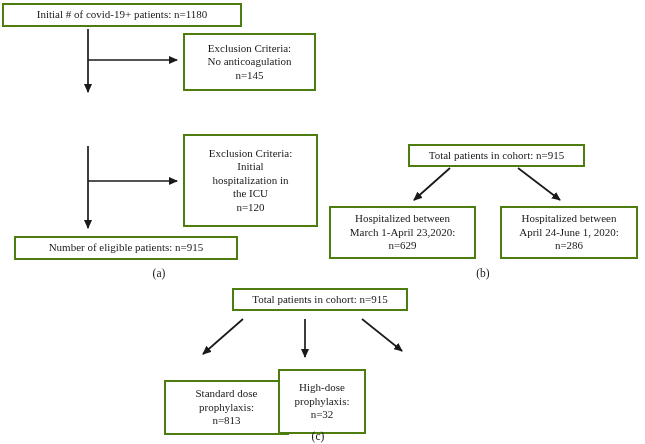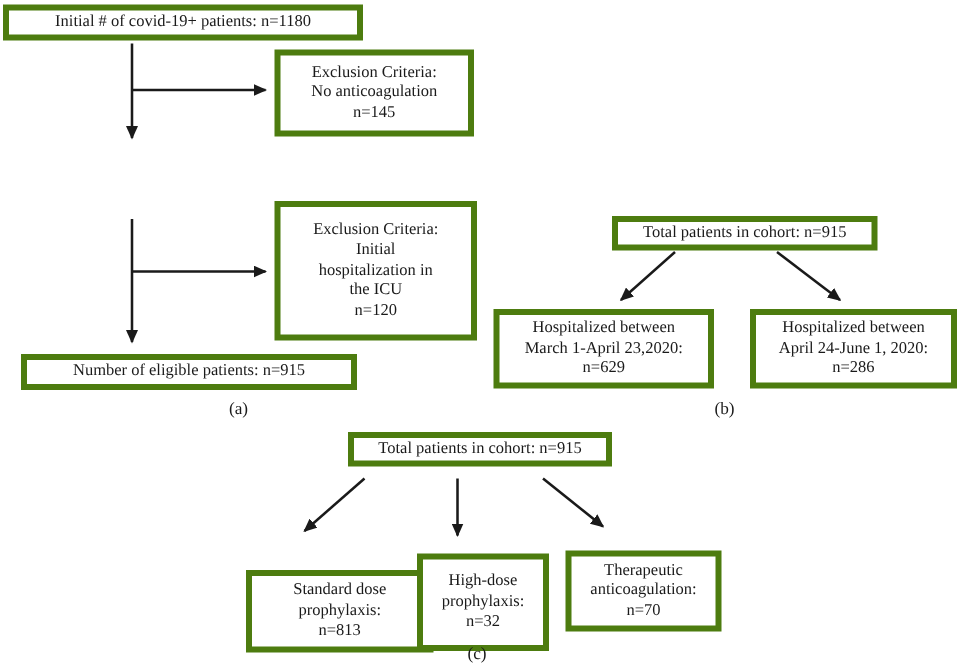--- a/index.html
+++ b/index.html
@@ -20,21 +20,21 @@
     position: absolute;
     left: 0;
     top: 0;
     width: 645px;
     height: 444px;
     pointer-events: none;
   }
   .fbox {
     position: absolute;
     box-sizing: border-box;
-    border: 4px solid #4d7c0f;
+    border: 2px solid #4d7c0f;
     background: #ffffff;
     display: flex;
     align-items: center;
     justify-content: center;
     text-align: center;
   }
   .fbox span {
     display: block;
     white-space: pre-line;
     font-size: 11px;
@@ -123,21 +123,16 @@
 prophylaxis:
 n=813</span>
   </div>
 
   <div class="fbox" style="left:278px;top:369px;width:88px;height:65px">
     <span>High-dose
 prophylaxis:
 n=32</span>
   </div>
 
-  <div class="fbox" style="left:377px;top:367px;width:104px;height:54px">
-    <span>Therapeutic
-anticoagulation:
-n=70</span>
-  </div>
 
   <div class="caption" style="left:305px;top:430px">(c)</div>
 
 </div>
 
 </body></html>

